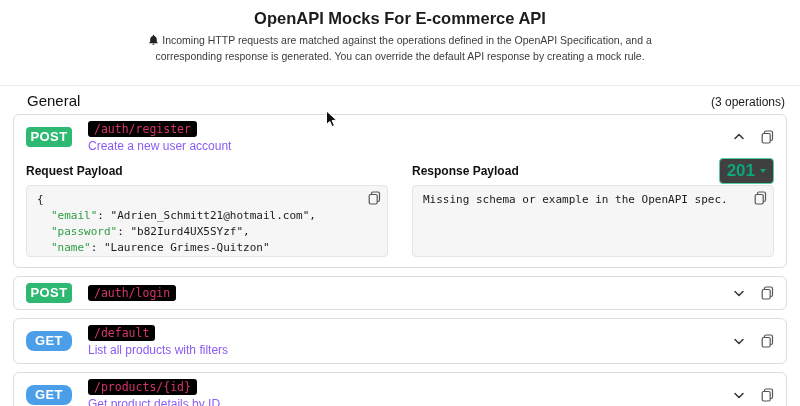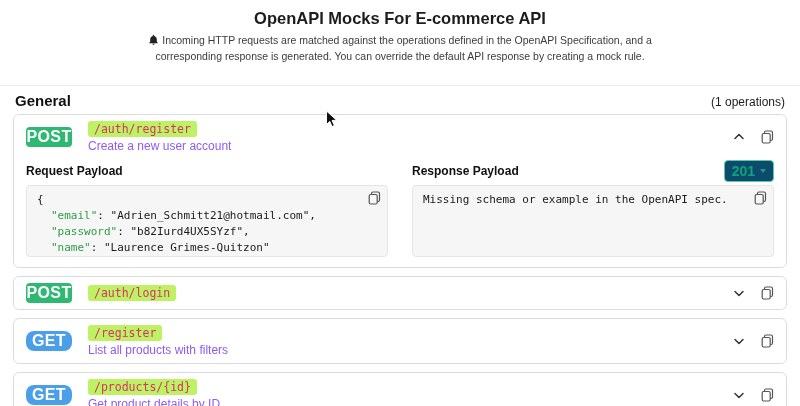--- a/index.html
+++ b/index.html
@@ -7,49 +7,49 @@
   body {
     font-family:"Liberation Sans", sans-serif;
     background:#ffffff; color:#1f1f1f;
     overflow:hidden; position:relative;
   }
   .header { text-align:center; padding-top:8px; padding-bottom:22px; border-bottom:1px solid #ececec; }
   .page-title { font-size:16.5px; font-weight:700; color:#1c1c1c; line-height:20px; }
   .info { margin-top:5px; font-size:10.5px; color:#3b3b3b; line-height:14px; }
   .bell { display:inline-block; vertical-align:-2px; margin-right:3px; }
   .section-bar { display:flex; justify-content:space-between; align-items:baseline; padding:6px 15px 5px; }
-  .section-title { font-size:15px; font-weight:700; color:#111; }
+  .section-title { font-size:15px; font-weight:400; color:#111;margin-left:12px; }
   .op-count { font-size:12px; color:#1c1c1c; }
   .cards { padding:0 13px; display:flex; flex-direction:column; gap:8px; }
   .card { border:1px solid #dcdcdc; border-radius:6px; background:#fff; }
   .card-header { display:flex; align-items:center; padding:6px 12px; cursor:pointer; }
   .badge {
-    color:#fff; font-size:16px; font-weight:700; letter-spacing:.4px;
+    color:#fff; font-size:13px; font-weight:700; letter-spacing:.4px;
     width:46px; height:20px; line-height:20px; text-align:center;
     border-radius:4px; flex:0 0 46px;
   }
   .badge.post { background:#2eb872; }
   .badge.get  { background:#4a9fe8;border-radius:8px; }
   .op-info { margin-left:16px; display:flex; flex-direction:column; gap:2px; min-width:0; }
   .path {
     font-family:"DejaVu Sans Mono", monospace; font-size:11.5px;
-    color:#d6336c; background:#bef264; padding:1px 6px; border-radius:3px;
+    color:#d6336c; background:#000000; padding:1px 6px; border-radius:3px;
     align-self:flex-start; min-height:16px; line-height:14px;
   }
   .desc { font-size:12px; color:#8b5cf6; line-height:14px; }
   .header-actions { margin-left:auto; display:flex; align-items:center; gap:15px; }
   .icon-btn { display:flex; align-items:center; cursor:pointer; background:none; border:none; padding:0; }
   .card-body { display:flex; gap:24px; padding:2px 12px 10px; }
   .payload-col { flex:1; min-width:0; }
   .payload-head { display:flex; justify-content:space-between; align-items:center; height:20px; margin-bottom:4px; }
   .payload-title { font-size:12px; font-weight:700; color:#111; }
   .status-select {
     font-family:"Liberation Sans", sans-serif;
-    font-size:14px; font-weight:700; color:#0ca678;
-    border:1px solid #51cf9e; border-radius:4px; background:#0c4a6e;
+    font-size:17px; font-weight:700; color:#0ca678;
+    border:1px solid #51cf9e; border-radius:4px; background:#404040;
     padding:2px 7px; display:flex; align-items:center; gap:5px; cursor:pointer;
   }
   .caret { width:0; height:0; border-left:3.5px solid transparent; border-right:3.5px solid transparent; border-top:4px solid #0ca678; }
   .codeblock {
     position:relative; background:#f6f6f6; border:1px solid #e5e5e5; border-radius:4px;
     padding:6px 10px; height:72px; overflow:hidden;
     font-family:"DejaVu Sans Mono", monospace; font-size:11px; line-height:16px; color:#1a1a1a;
   }
   .codeblock .copy-pos { position:absolute; top:5px; right:6px; }
   .code-line { white-space:pre; }
@@ -69,21 +69,21 @@
         <svg width="11" height="12" viewBox="0 0 16 16">
             <path fill="#222" d="M8 15c.9 0 1.6-.7 1.6-1.6H6.4C6.4 14.3 7.1 15 8 15zm4.8-4.3V7c0-2.4-1.6-4.4-3.8-4.9v-.5C9 .7 8.6.2 8 .2S7 .7 7 1.6v.5C4.8 2.6 3.2 4.6 3.2 7v3.7L1.8 12.1v.7h12.4v-.7l-1.4-1.4z"></path>
           </svg>
       </span><span>Incoming HTTP requests are matched against the operations defined in the OpenAPI Specification, and a</span><br>
       <span>corresponding response is generated. You can override the default API response by creating a mock rule.</span>
     </div>
   </header>
 
   <div class="section-bar">
     <div class="section-title">General</div>
-    <div class="op-count">(1 operations)</div>
+    <div class="op-count">(3 operations)</div>
   </div>
 
   <div class="cards">
 
     <section class="card expanded">
       <div class="card-header">
         <span class="badge post">POST</span>
         <span class="op-info">
           <code class="path">/auth/register</code>
           <span class="desc">Create a new user account</span>
@@ -161,21 +161,21 @@
               </svg>
           </button>
         </span>
       </div>
     </section>
 
     <section class="card">
       <div class="card-header">
         <span class="badge get">GET</span>
         <span class="op-info">
-          <code class="path">/register</code>
+          <code class="path">/default</code>
           <span class="desc">List all products with filters</span>
         </span>
         <span class="header-actions">
           <button class="icon-btn">
             <svg width="14" height="14" viewBox="0 0 14 14" fill="none" stroke="#333" stroke-width="1.5" stroke-linecap="round" stroke-linejoin="round">
                 <polyline points="3,5.5 7,9.5 11,5.5"></polyline>
               </svg>
           </button>
           <button class="icon-btn">
             <svg width="13" height="14" viewBox="0 0 13 14" fill="none" stroke="#555" stroke-width="1.2">

